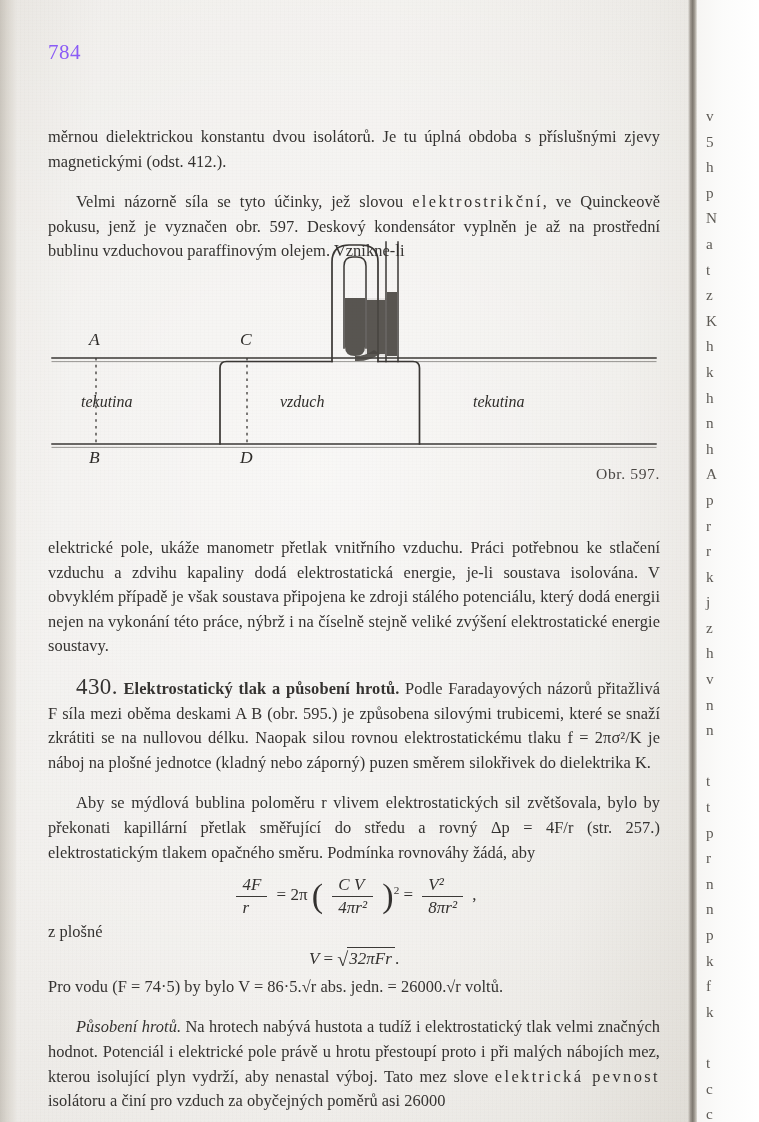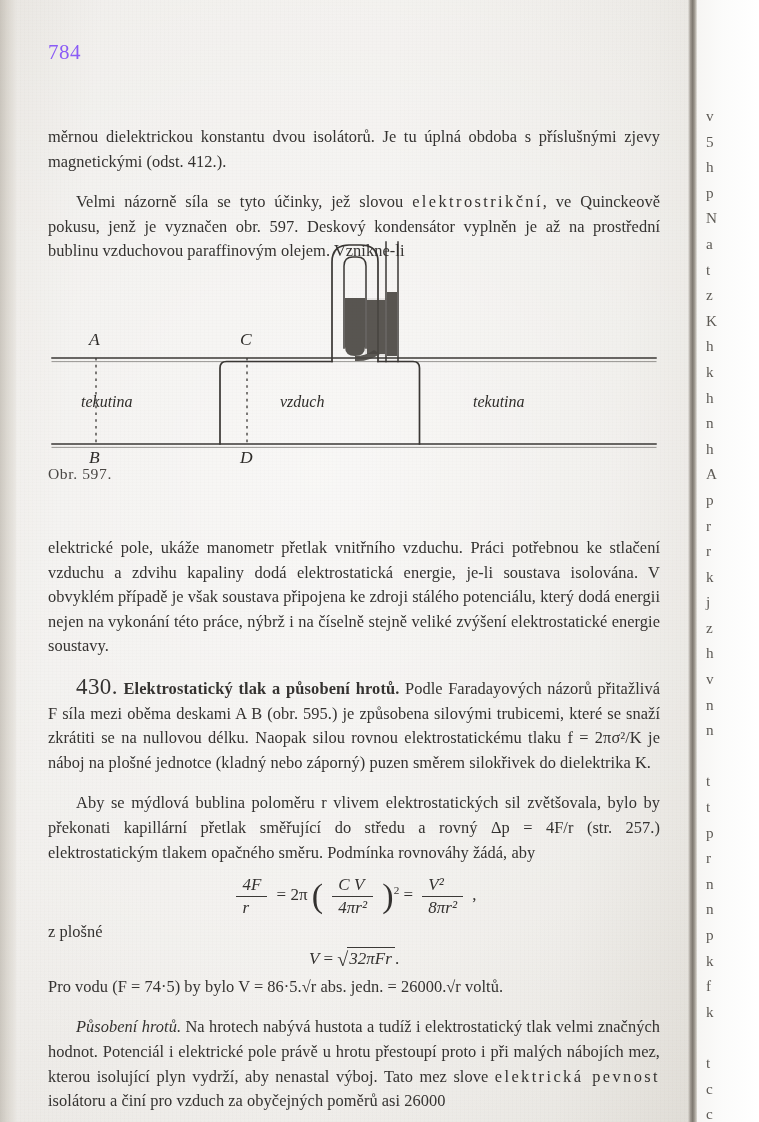--- a/index.html
+++ b/index.html
@@ -178,21 +178,21 @@
     left: 48px;
     top: 228px;
     width: 612px;
     height: 268px;
   }
   .fig-caption {
     position: absolute;
     left: 0;
     right: 0;
     top: 237px;
-    text-align: left;
+    text-align: right;
     font-size: 15.6px;
     color: #4a4744;
     letter-spacing: .6px;
   }
   .fig-svg { position: absolute; left: 0; top: 0; }
 
   .lbl {
     position: absolute;
     font-family: "Liberation Serif", "DejaVu Serif", serif;
     font-style: italic;

